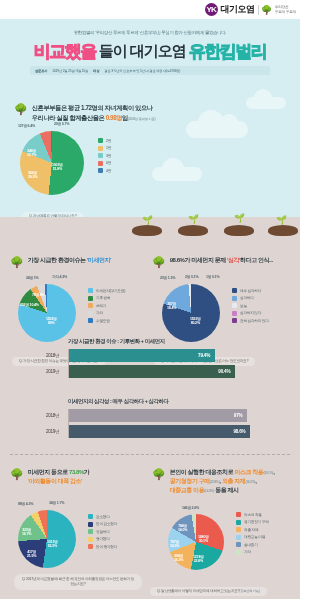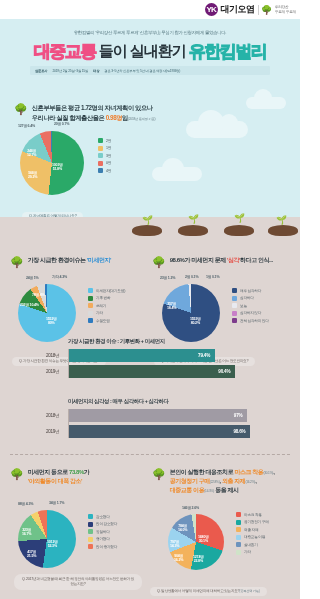--- a/index.html
+++ b/index.html
@@ -142,22 +142,22 @@
           <span>우리강산</span><br>
           <span>푸르게 푸르게</span>
         </span>
       </span>
     </div>
   </div>
 
   <div class="hero">
     <div class="hero-sub">유한킴벌리 '우리강산 푸르게 푸르게' 신혼부부山 무심기 참가 신청자에게 물었습니다.</div>
     <div class="hero-title">
-      <span class="t-pink">대중교통</span>
-      <span class="t-dark">들이 실내환기</span>
+      <span class="t-pink">비교했을</span>
+      <span class="t-dark">들이 대기오염</span>
       <span class="t-teal">유한킴벌리</span>
     </div>
   </div>
 
   <div class="info-bar">
     <b>설문조사</b>
     <span>2019년 2월 25일~3월 15일</span>
     <b>대상</b>
     <span>결혼 3~5년차 신혼부부 및 5년 내 결혼 예정자(n=1936명)</span>
   </div>

